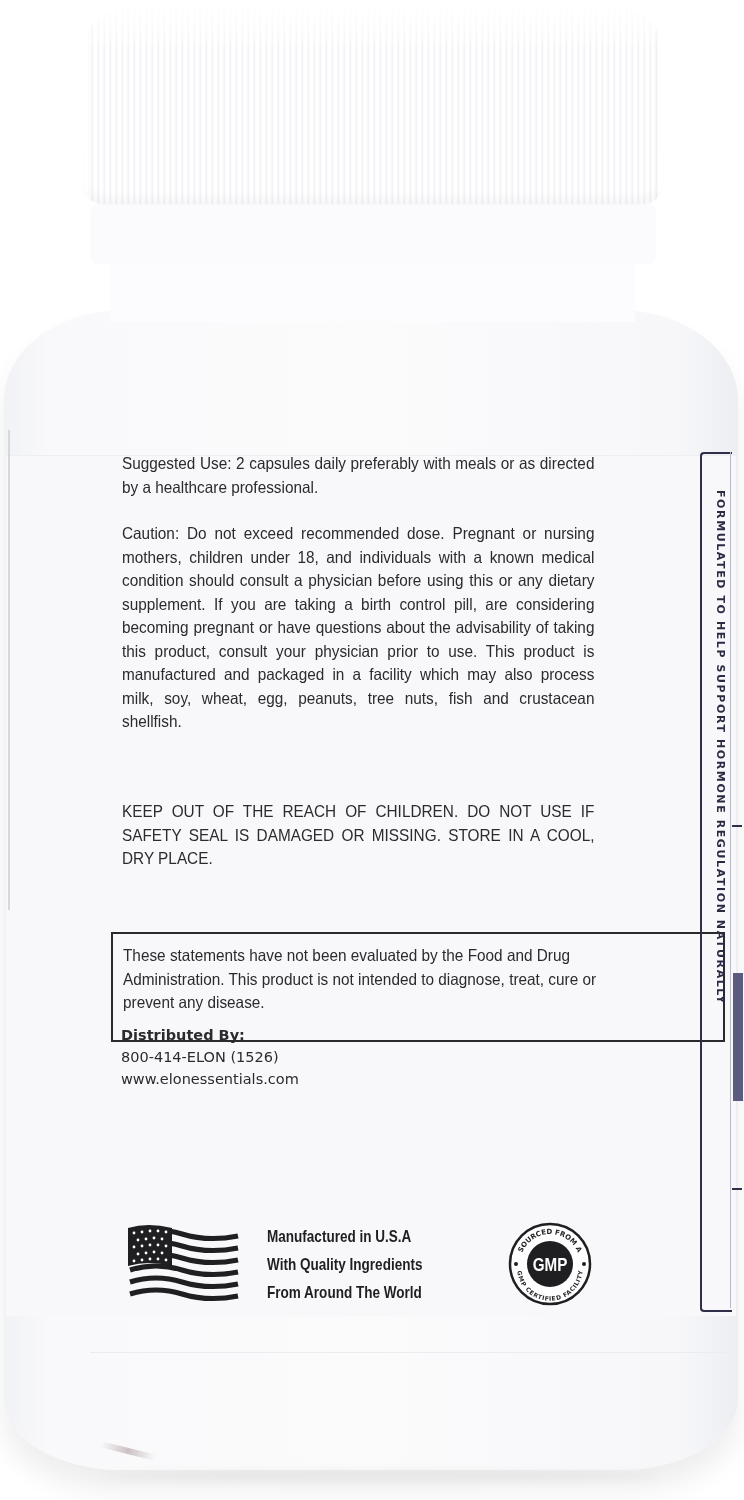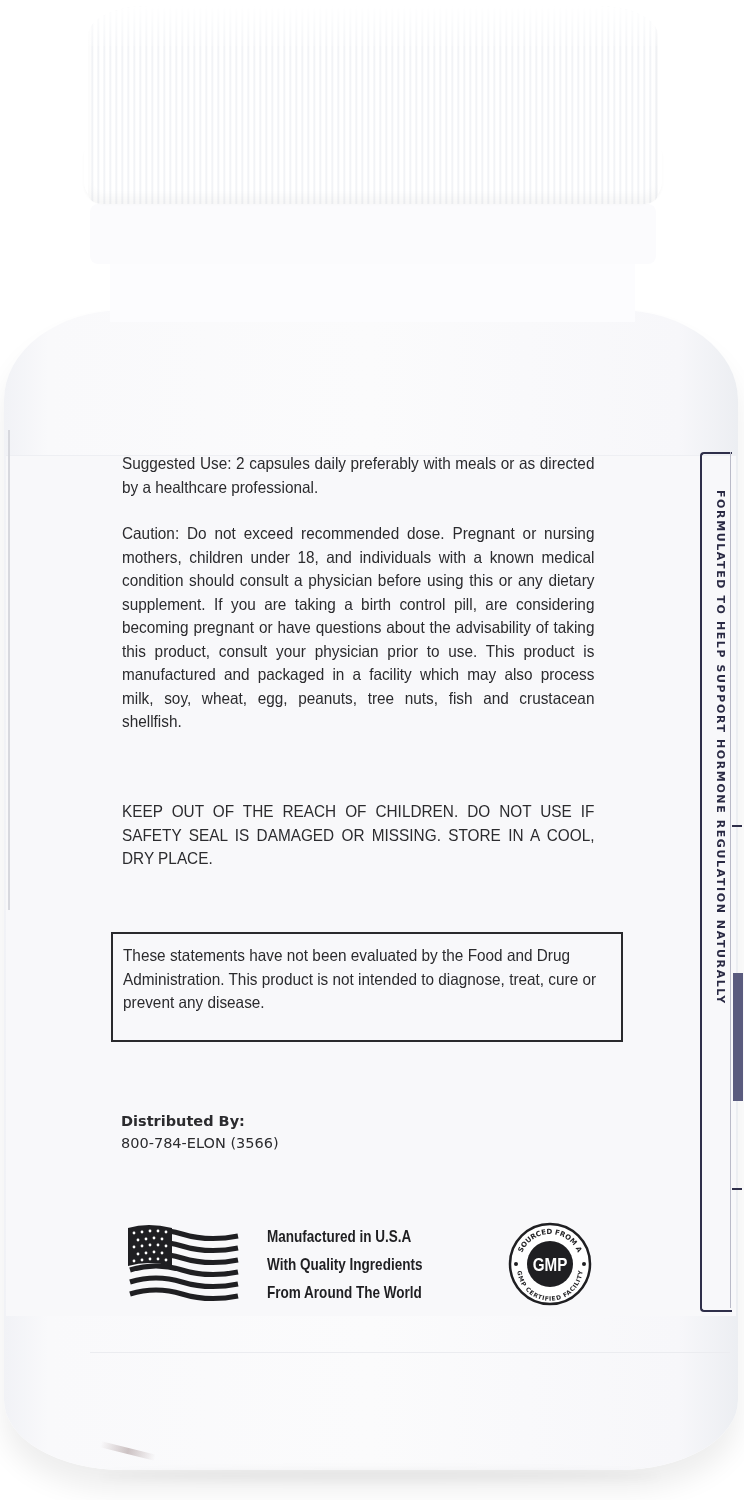--- a/index.html
+++ b/index.html
@@ -65,32 +65,32 @@
       font-family:"Liberation Sans", sans-serif;
       font-size:16.5px; line-height:23.5px;
       text-align:justify;
       transform:scaleX(0.93); transform-origin:left top;
       width:508px;
     }
     .p-suggest { top:452px; }
     .p-caution { top:522px; }
     .p-keep { top:800px; }
     .fda-box {
-      position:absolute; left:111px; top:932px; width:512px; height:110px;
+      position:absolute; left:111px; top:932px; width:614px; height:110px;
       border:2px solid #2a2a2d;
       box-sizing:border-box;
       background:transparent;
     }
     .fda-text {
       position:absolute; left:10px; top:10px; width:530px;
       font-size:16.5px; line-height:23.5px; color:#2b2b2e;
       transform:scaleX(0.93); transform-origin:left top;
     }
     .dist {
-      position:absolute; left:121px; top:1110px;
+      position:absolute; left:121px; top:1024px;
       font-family:"DejaVu Sans", sans-serif; color:#2b2b2e;
       font-size:14.5px; line-height:22px;
     }
     .dist .head { font-weight:bold; }
     .flag { position:absolute; left:126px; top:1222px; width:116px; height:82px; }
     .made {
       position:absolute; left:267px; top:1222px;
       font-family:"Liberation Sans", sans-serif; font-weight:bold;
       font-size:16.5px; line-height:28px; color:#1f1f22;
       transform:scaleX(0.82); transform-origin:left top;
@@ -154,21 +154,22 @@
 <p class="text-block p-suggest" style="margin:0;">Suggested Use: 2 capsules daily preferably with meals or as directed by a healthcare professional.</p>
 <p class="text-block p-caution" style="margin:0;">Caution: Do not exceed recommended dose. Pregnant or nursing mothers, children under 18, and individuals with a known medical condition should consult a physician before using this or any dietary supplement. If you are taking a birth control pill, are considering becoming pregnant or have questions about the advisability of taking this product, consult your physician prior to use. This product is manufactured and packaged in a facility which may also process milk, soy, wheat, egg, peanuts, tree nuts, fish and crustacean shellfish.</p>
 <p class="text-block p-keep" style="margin:0;">KEEP OUT OF THE REACH OF CHILDREN. DO NOT USE IF SAFETY SEAL IS DAMAGED OR MISSING. STORE IN A COOL, DRY PLACE.</p>
 
 <div class="fda-box">
   <div class="fda-text">These statements have not been evaluated by the Food and Drug Administration. This product is not intended to diagnose, treat, cure or prevent any disease.</div>
 </div>
 
 <div class="dist">
   <div class="head">Distributed By:</div>
-  <div>800-784-ELON (3566)</div>
+  <div>800-414-ELON (1526)</div>
+  <div>www.elonessentials.com</div>
 </div>
 
 <svg class="flag" viewBox="0 0 116 82">
   <g fill="none" stroke="#1f1f22" stroke-width="5">
     <path d="M4 12 Q30 4 56 12 T112 14"></path>
     <path d="M4 24 Q30 16 56 24 T112 26"></path>
     <path d="M4 36 Q30 28 56 36 T112 38"></path>
     <path d="M4 48 Q30 40 56 48 T112 50"></path>
     <path d="M4 60 Q30 52 56 60 T112 62"></path>
     <path d="M4 72 Q30 64 56 72 T112 74"></path>

